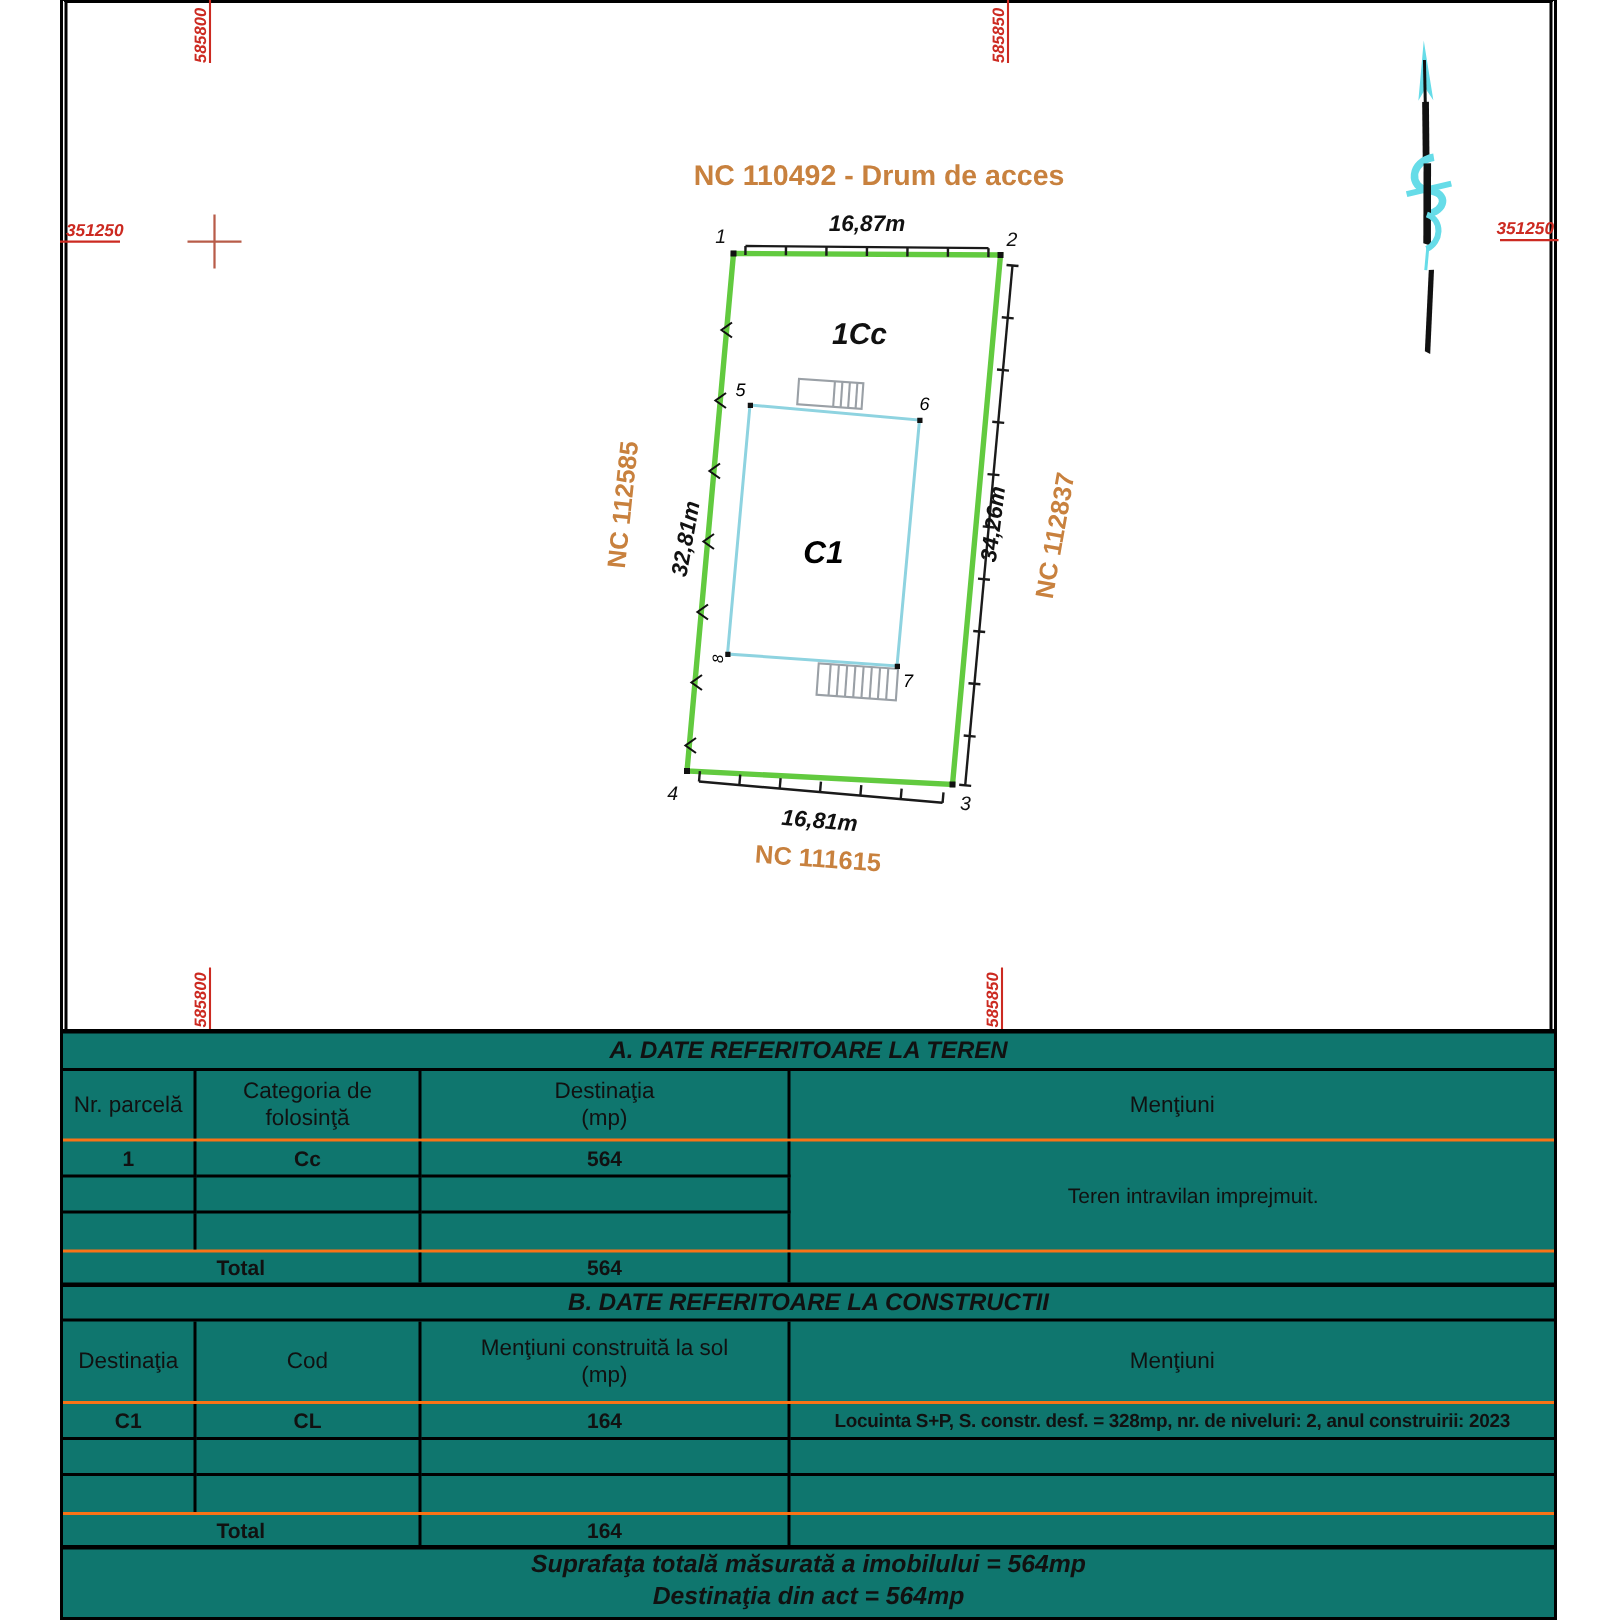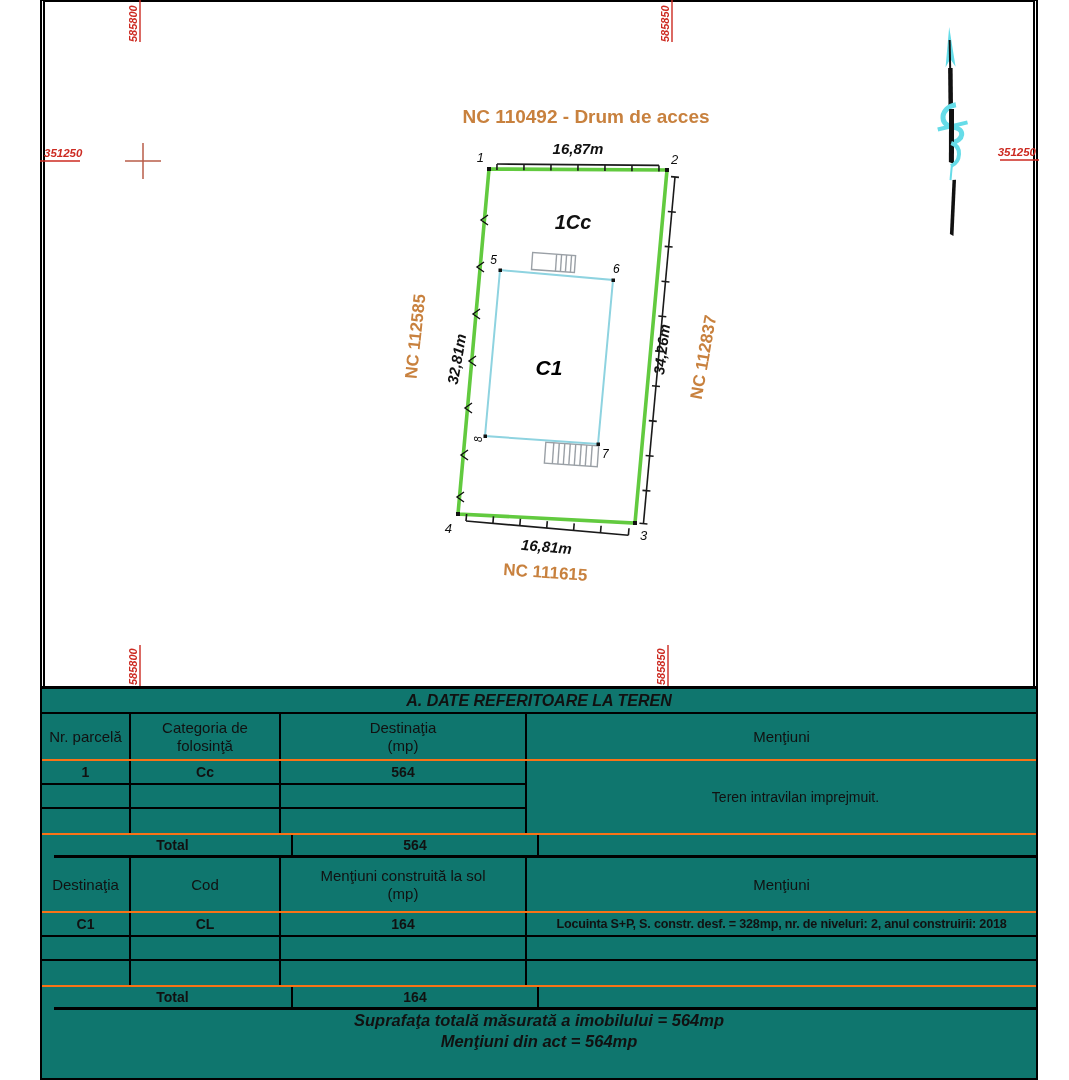--- a/index.html
+++ b/index.html
@@ -9,21 +9,21 @@
          border-left:5px double #000;border-right:5px double #000;border-top:2px solid #000;
          box-sizing:border-box;}
   .draw{position:absolute;left:0;top:0;width:1069px;height:686px;}
   
   .doc{position:absolute;left:40px;top:686px;width:998px;height:394px;
        border:2px solid #000;border-top-width:3px;box-sizing:border-box;background:#0f766e;}
   .trow{display:flex;align-items:center;justify-content:center;
         font-weight:bold;font-style:italic;font-size:16px;border-bottom:2px solid #000;}
   .titleA{height:23px;} .titleB{height:21px;}
   .grid{display:grid;grid-template-columns:89px 150px 246px 1fr;border-bottom:2px solid #f97316;}
-  .gridT{display:grid;grid-template-columns:239px 246px 1fr;border-bottom:3px solid #000;margin-left:12px;}
+  .gridT{display:grid;grid-template-columns:239px 246px 1fr;border-bottom:3px solid #000;}
   .cell{display:flex;align-items:center;justify-content:center;text-align:center;
         box-sizing:border-box;line-height:1.15;}
   .br{border-right:2px solid #000;}
   .bb{border-bottom:2px solid #000;}
   .hA{height:45px;font-size:15px;}
   .hB{height:53px;font-size:15px;}
   .stack{flex-direction:column;justify-content:center;}
   .bodyA{grid-template-rows:24px 24px auto;height:72px;}
   .bodyB{grid-template-rows:24px 24px auto;height:72px;}
   .val{font-weight:bold;font-size:14px;}
@@ -212,50 +212,51 @@
     <div class="cell br" style="grid-row:3;grid-column:2;"></div>
     <div class="cell br" style="grid-row:3;grid-column:3;"></div>
   </div>
 
   <div class="gridT totalRow">
     <div class="cell br totalLbl">Total</div>
     <div class="cell br val">564</div>
     <div class="cell"></div>
   </div>
 
+  <div class="trow titleB">B. DATE REFERITOARE LA CONSTRUCTII</div>
 
   <div class="grid">
     <div class="cell hB br">Destinaţia</div>
     <div class="cell hB br">Cod</div>
     <div class="cell hB br stack">
       <span>Menţiuni construită la sol</span>
       <span>(mp)</span>
     </div>
     <div class="cell hB">Menţiuni</div>
   </div>
 
   <div class="grid bodyB">
     <div class="cell br bb val">C1</div>
     <div class="cell br bb val">CL</div>
     <div class="cell br bb val">164</div>
-    <div class="cell bb menB">Locuinta S+P, S. constr. desf. = 328mp, nr. de niveluri: 2, anul construirii: 2018</div>
+    <div class="cell bb menB">Locuinta S+P, S. constr. desf. = 328mp, nr. de niveluri: 2, anul construirii: 2023</div>
     <div class="cell br bb" style="grid-row:2;grid-column:1;"></div>
     <div class="cell br bb" style="grid-row:2;grid-column:2;"></div>
     <div class="cell br bb" style="grid-row:2;grid-column:3;"></div>
     <div class="cell bb" style="grid-row:2;grid-column:4;"></div>
     <div class="cell br" style="grid-row:3;grid-column:1;"></div>
     <div class="cell br" style="grid-row:3;grid-column:2;"></div>
     <div class="cell br" style="grid-row:3;grid-column:3;"></div>
     <div class="cell" style="grid-row:3;grid-column:4;"></div>
   </div>
 
   <div class="gridT totalRow">
     <div class="cell br totalLbl">Total</div>
     <div class="cell br val">164</div>
     <div class="cell"></div>
   </div>
 
   <div class="footer">
     <div>Suprafaţa totală măsurată a imobilului = 564mp</div>
-    <div>Menţiuni din act = 564mp</div>
+    <div>Destinaţia din act = 564mp</div>
   </div>
 
 </div>
 
 </body></html>

